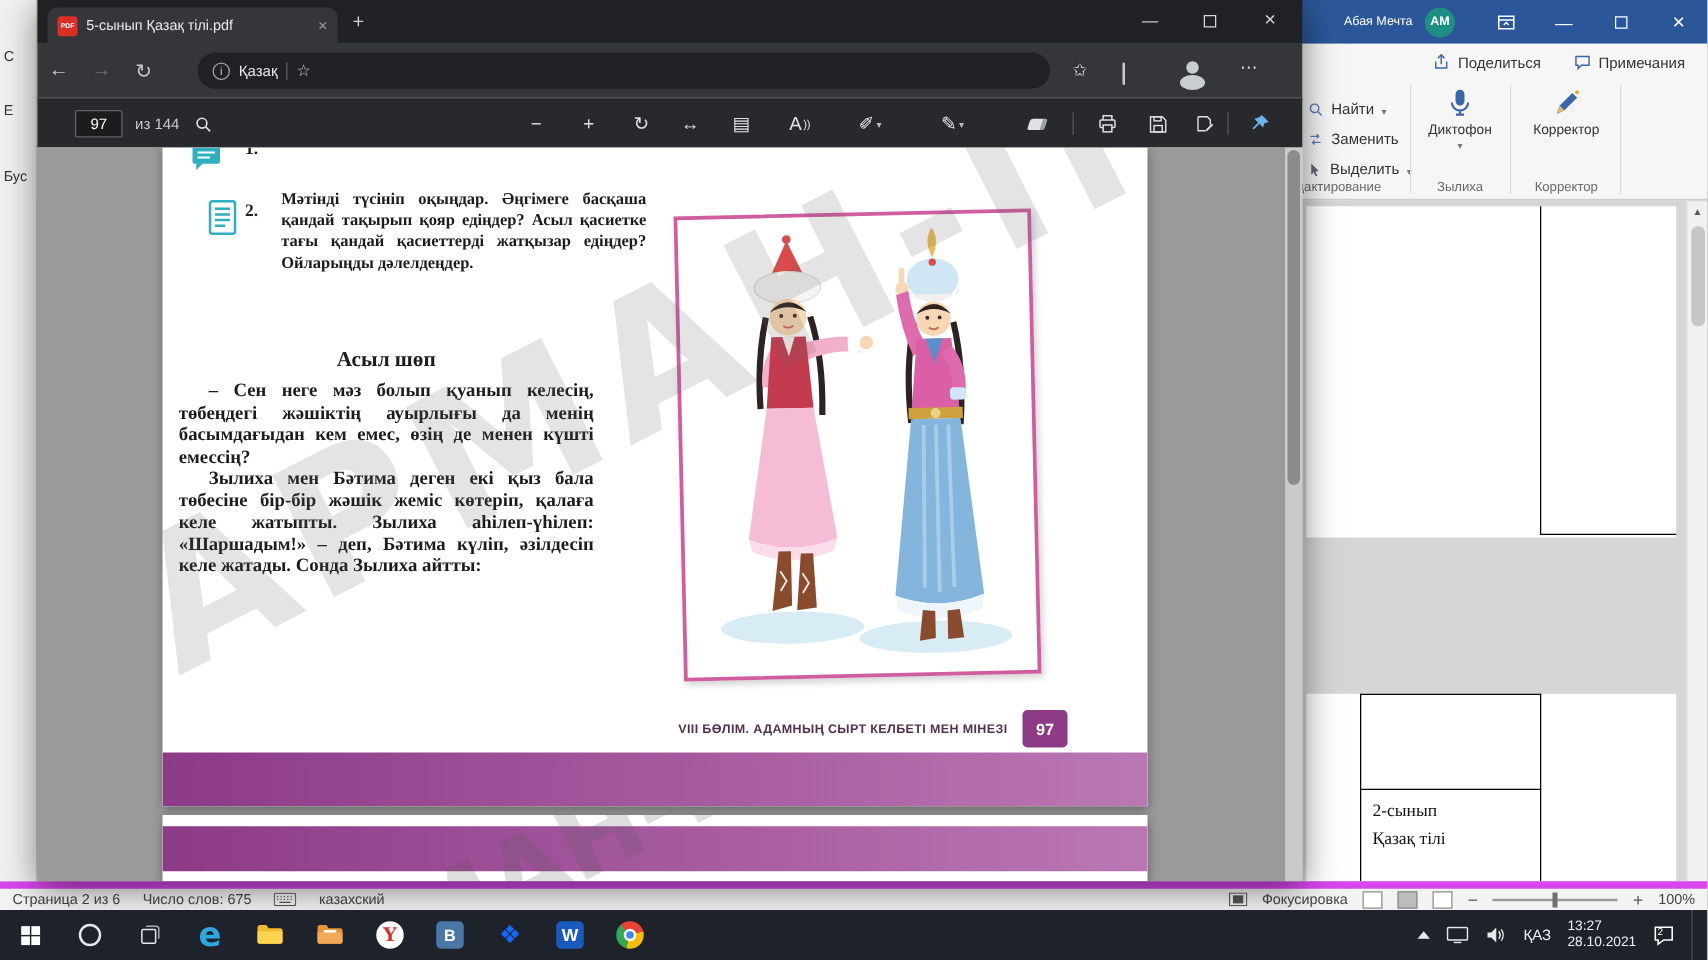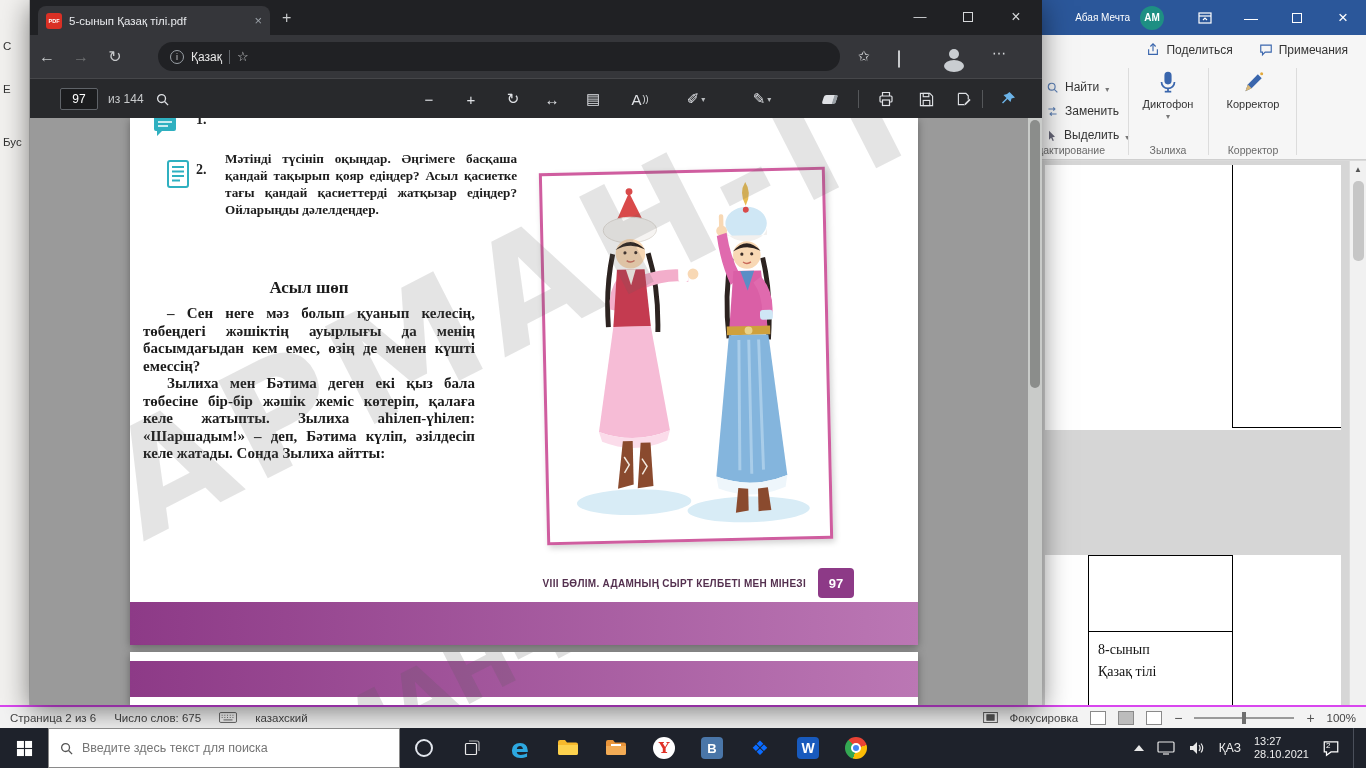--- a/index.html
+++ b/index.html
@@ -20,21 +20,21 @@
 .w-grouplabel{position:absolute;bottom:3px;font-size:10.5px;color:#6a6a6a;text-align:center;white-space:nowrap}
 .w-findrow{position:absolute;display:flex;align-items:flex-end;gap:6px;font-size:12px;color:#333;height:22px}
 .w-bigbtn{position:absolute;display:flex;flex-direction:column;align-items:center;font-size:11px;color:#333;gap:2px}
 .w-sep{position:absolute;top:4px;bottom:4px;width:1px;background:#dcdcdc}
 .w-doc{position:absolute;left:0;top:161px;right:0;bottom:63px;background:#d6d6d6;overflow:hidden}
 .w-page{position:absolute;background:#fff}
 .w-line{position:absolute;background:#000}
 .w-celltext{position:absolute;font-family:"Liberation Serif",serif;font-size:14px;color:#111;line-height:22px}
 .w-scroll{position:absolute;right:0;top:0;bottom:0;width:17px;background:#f1f1f1;border-left:1px solid #ddd}
 .w-scroll .thumb{position:absolute;left:3px;width:11px;background:#c6c6c6;border-radius:5px}
-.w-status{position:absolute;left:0;right:0;bottom:40px;height:23px;background:#f3f3f3;border-top:2px solid #d946ef;display:flex;align-items:center;font-size:11.5px;color:#444}
+.w-status{position:absolute;left:0;right:0;bottom:40px;height:23px;background:#f3f3f3;border-top:6px solid #d946ef;display:flex;align-items:center;font-size:11.5px;color:#444}
 .ws-left{display:flex;align-items:center;gap:18px;padding-left:10px}
 .ws-right{margin-left:auto;display:flex;align-items:center;gap:12px;padding-right:10px}
 .ws-viewicon{width:16px;height:14px;border:1px solid #8a8a8a;display:inline-block;background:#fff}
 .ws-viewicon.active{background:#bcbcbc}
 .zoomtrack{width:100px;height:2px;background:#9a9a9a;position:relative}
 .zoomthumb{position:absolute;left:48px;top:-5px;width:4px;height:12px;background:#6f6f6f}
 
 
 .leftwin{position:absolute;left:0;top:0;width:30px;height:705px;background:#f2f1ef;border-right:1px solid #c3c3c3;overflow:hidden;z-index:3}
 .leftwin span{position:absolute;left:3px;font-size:11.5px;color:#333;white-space:nowrap}
@@ -208,21 +208,21 @@
       <div class="w-page" style="left:1045px;top:4px;width:296px;height:265px"></div>
       <div class="w-line" style="left:1232px;top:4px;width:1px;height:263px"></div>
       <div class="w-line" style="left:1232px;top:266px;width:109px;height:1px"></div>
 
       <div class="w-page" style="left:1045px;top:394px;width:296px;height:150px"></div>
       <div class="w-line" style="left:1088px;top:394px;width:1px;height:150px"></div>
       <div class="w-line" style="left:1232px;top:394px;width:1px;height:150px"></div>
       <div class="w-line" style="left:1088px;top:394px;width:145px;height:1px"></div>
       <div class="w-line" style="left:1088px;top:470px;width:145px;height:1px"></div>
       <div class="w-celltext" style="left:1098px;top:478px">
-        <div>8-сынып</div>
+        <div>2-сынып</div>
         <div>Қазақ тілі</div>
       </div>
       <div class="w-scroll">
         <div style="position:absolute;left:4px;top:4px;color:#555;font-size:8px">▲</div>
         <div class="thumb" style="top:20px;height:80px"></div>
       </div>
     </div>
 
     <div class="w-status">
       <div class="ws-left">
@@ -443,27 +443,20 @@
 
   <div class="taskbar">
     <span class="tb-start">
       <svg width="17" height="17" viewBox="0 0 18 18" fill="#fff">
           <rect x="1" y="1" width="7.4" height="7.4"></rect>
           <rect x="9.6" y="1" width="7.4" height="7.4"></rect>
           <rect x="1" y="9.6" width="7.4" height="7.4"></rect>
           <rect x="9.6" y="9.6" width="7.4" height="7.4"></rect>
         </svg>
     </span>
-    <div class="tb-search">
-      <svg width="15" height="15" viewBox="0 0 16 16">
-          <circle cx="7" cy="7" r="4.2" fill="none" stroke="#555" stroke-width="1.4"></circle>
-          <line x1="10.2" y1="10.2" x2="14" y2="14" stroke="#555" stroke-width="1.4"></line>
-        </svg>
-      <input readonly="" placeholder="Введите здесь текст для поиска" style="">
-    </div>
     <span class="tb-btn">
         <span class="tb-circle"></span>
       </span>
     <span class="tb-btn">
       <svg width="18" height="18" viewBox="0 0 18 18" fill="none" stroke="#e8e8e8" stroke-width="1.2">
           <rect x="2.5" y="4.5" width="11" height="11" rx="1"></rect>
           <path d="M6,2 h8 a2,2 0 0 1 2,2 v8" opacity=".7"></path>
         </svg>
     </span>
     <span class="tb-btn">

